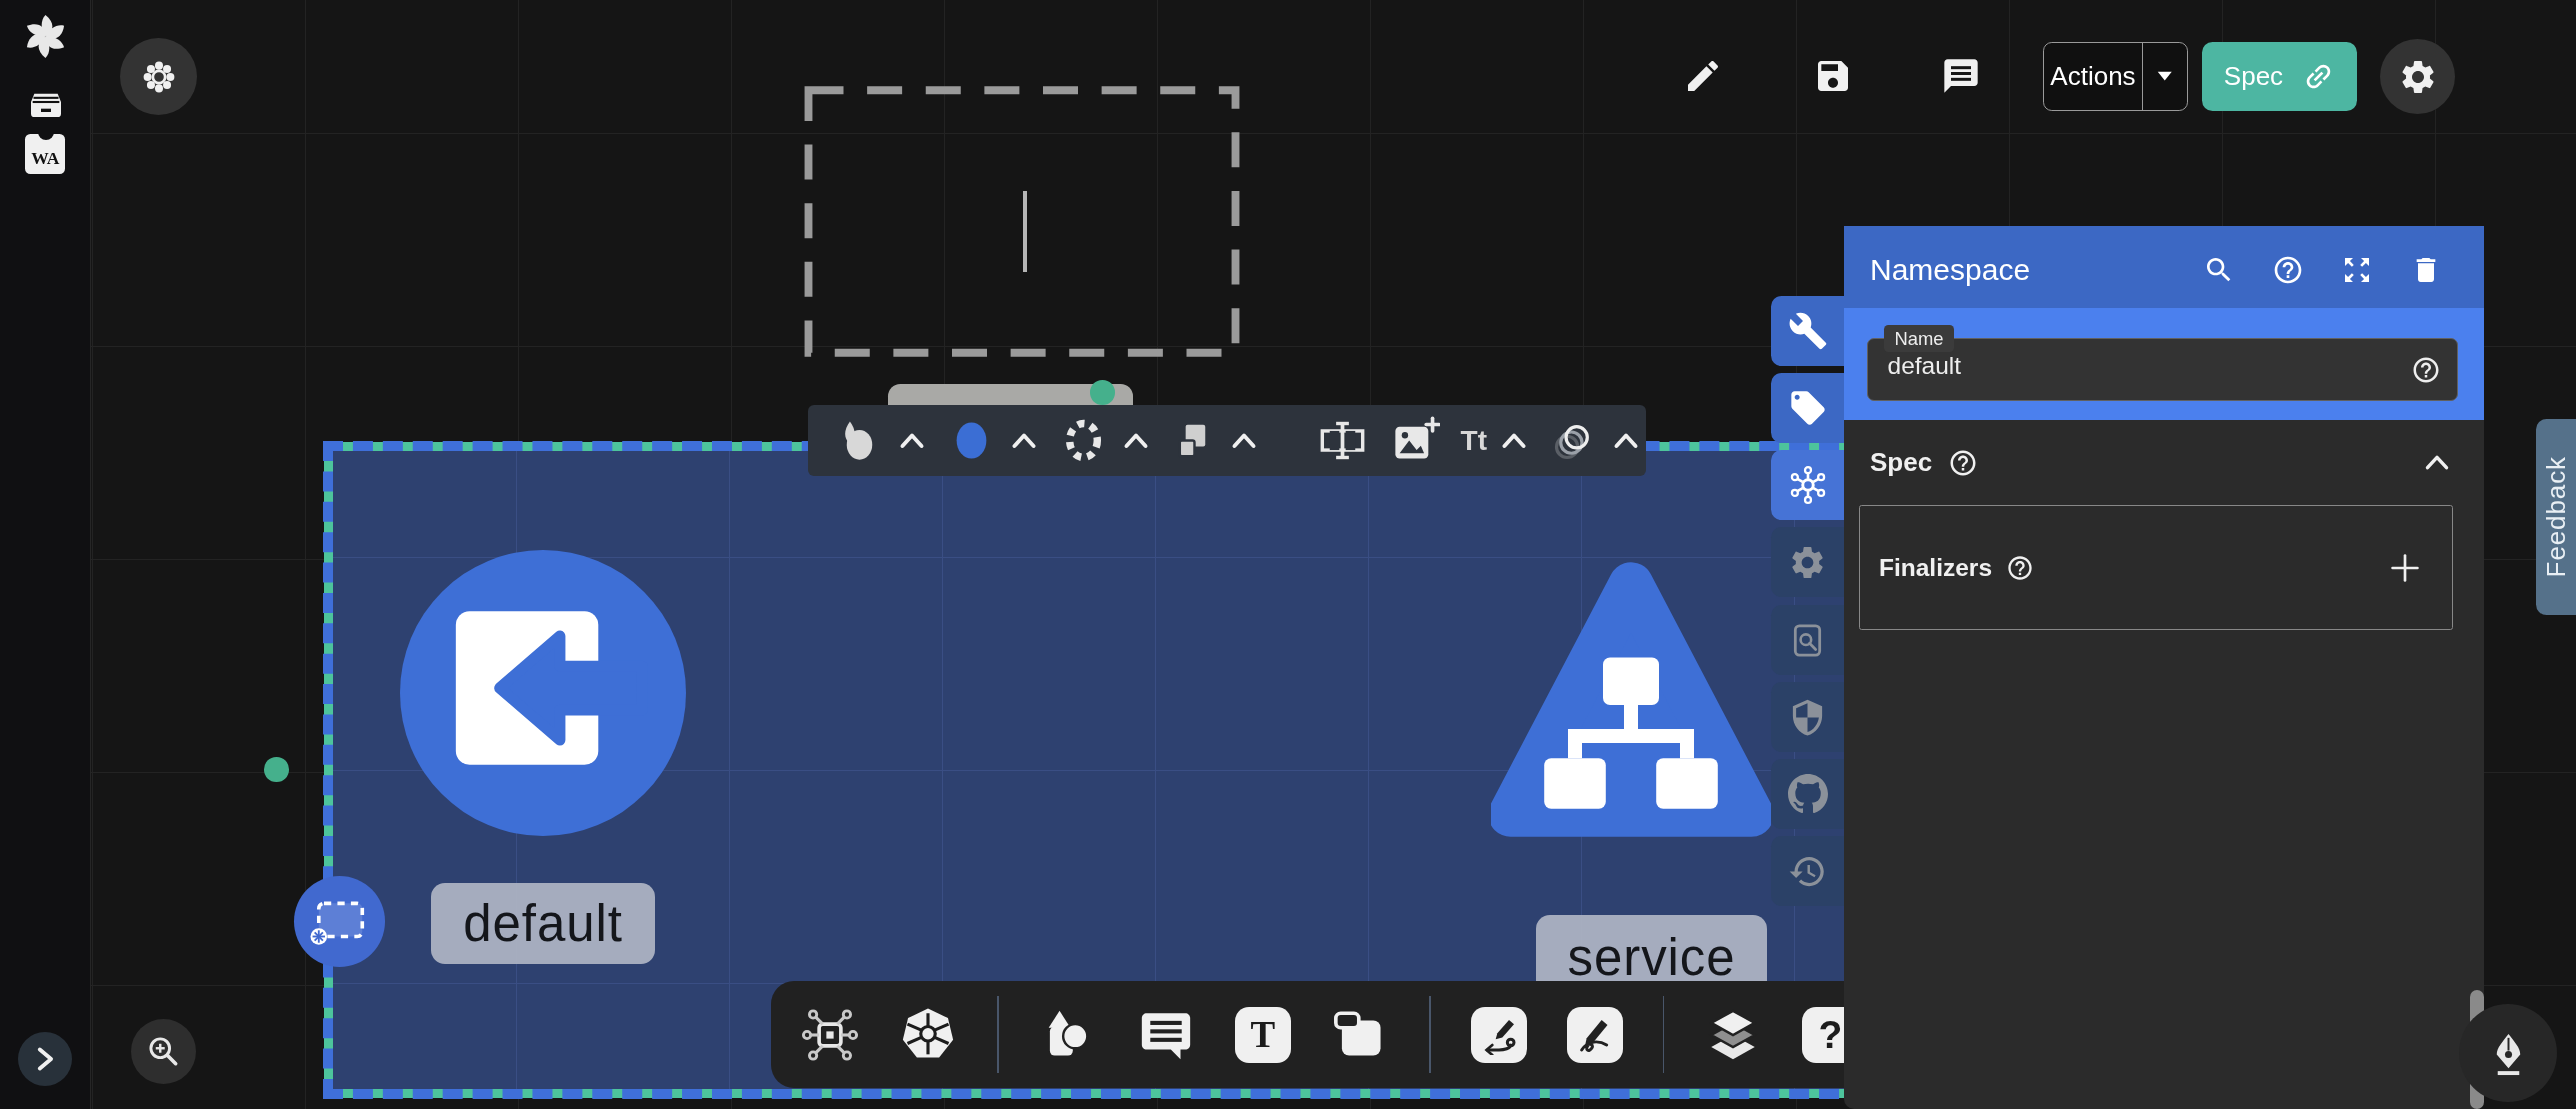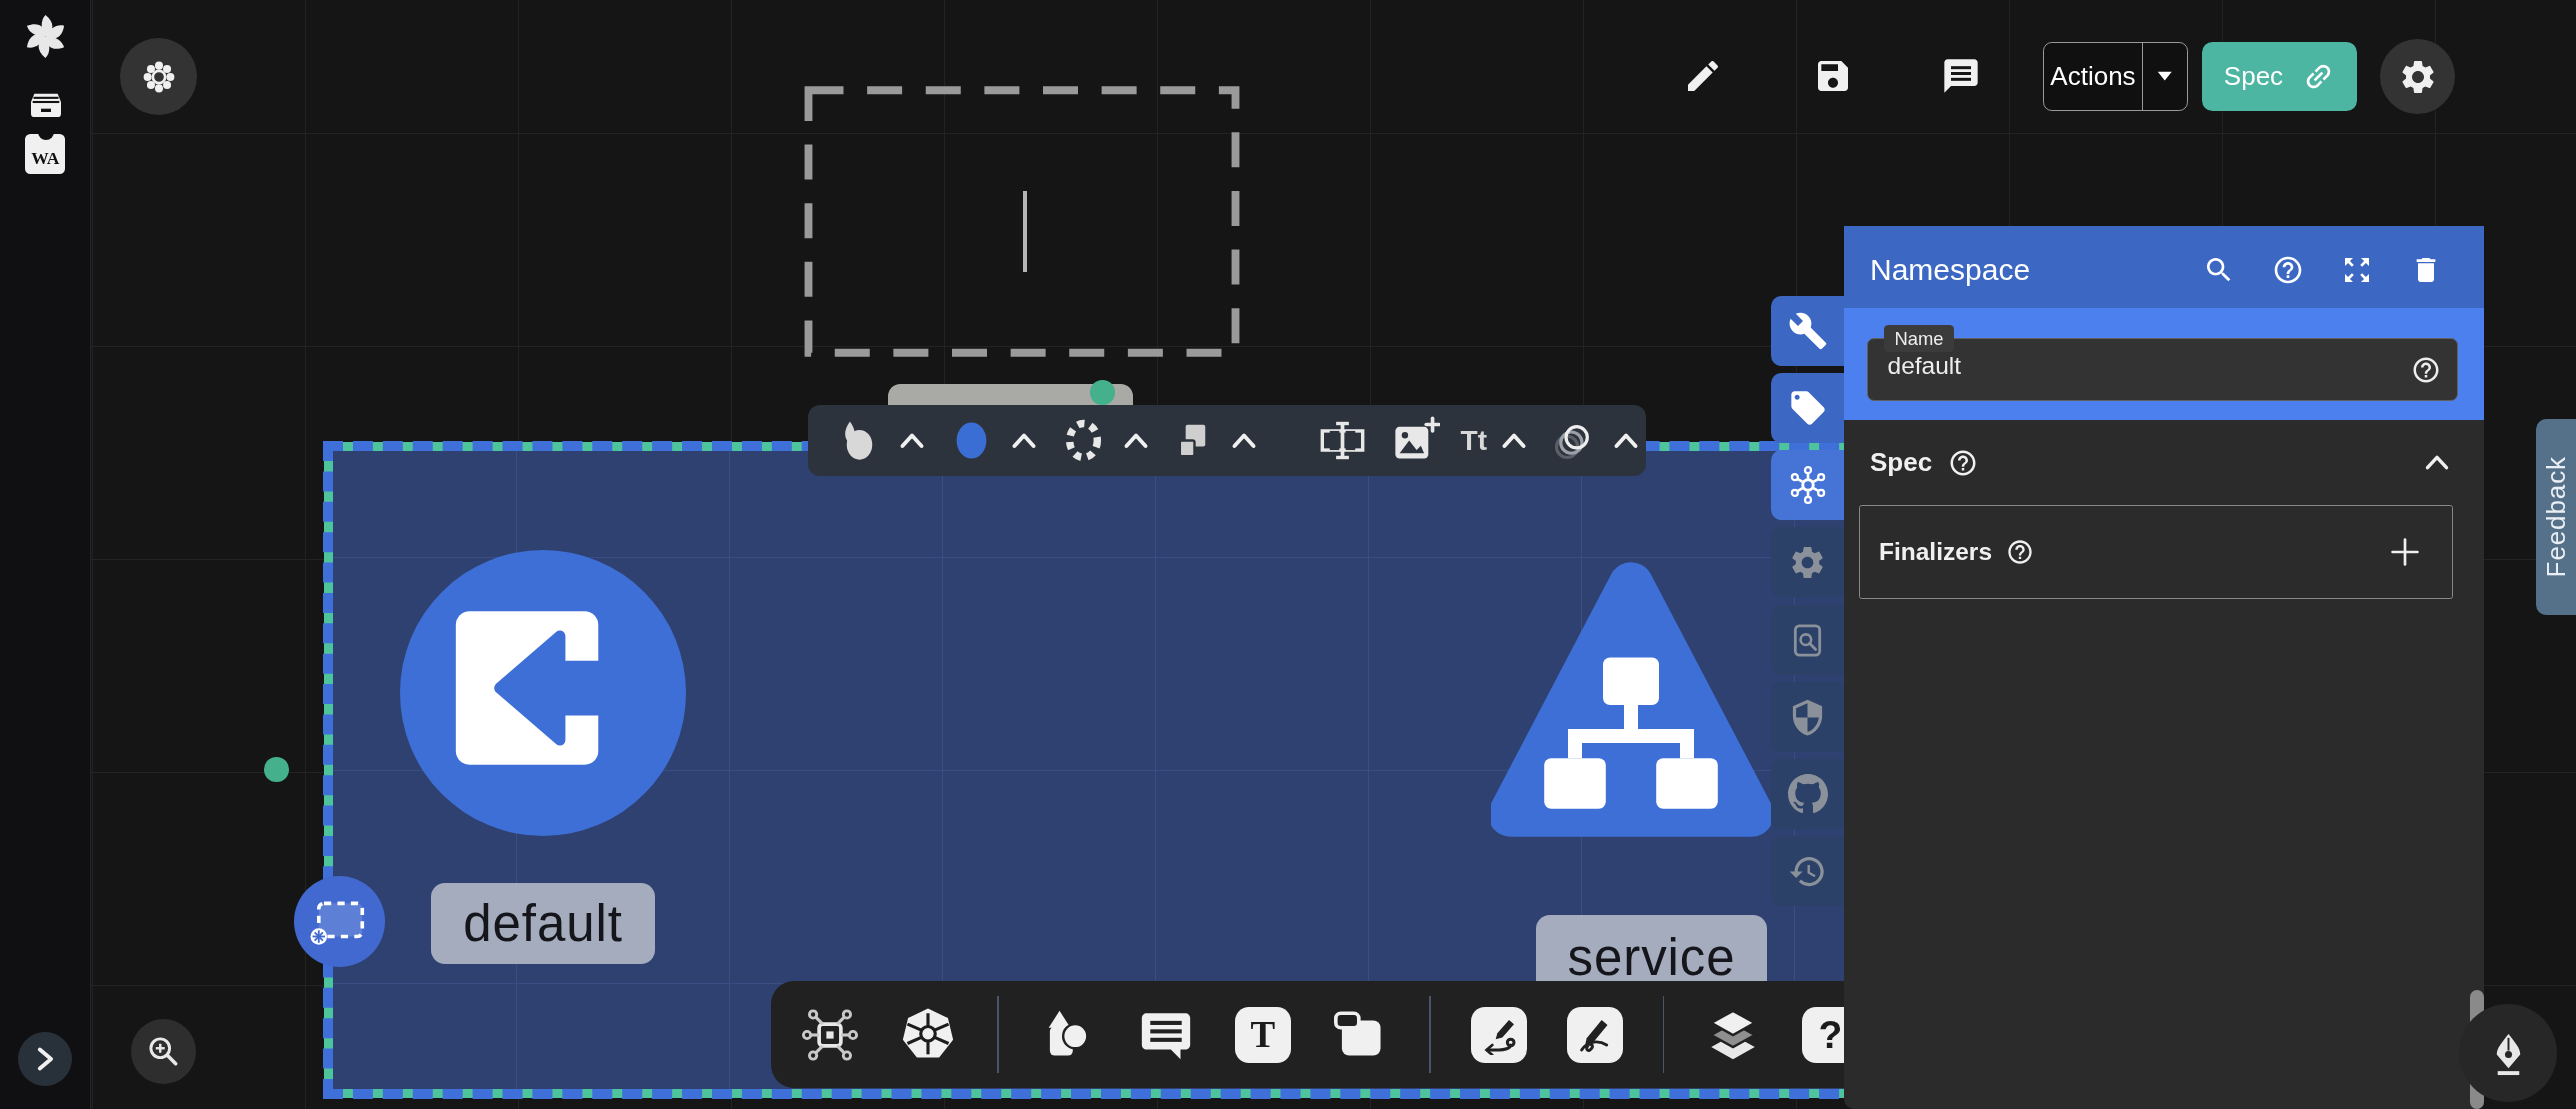--- a/index.html
+++ b/index.html
@@ -15,21 +15,21 @@
     background-size:213px 213px,213px 213px;background-position:183px 106px;
     border:9.6px solid #4dc49c;z-index:2;}
   #boundary-dash{position:absolute;inset:-9.6px;border:10.5px dashed #3f6fd9;}
   .node-label{background:rgba(174,181,196,.93);border-radius:14px;color:#14161b;
     font-size:51px;font-weight:400;letter-spacing:0.9px;z-index:4;display:flex;align-items:center;justify-content:center;}
   
   #sidebar{left:0;top:0;width:90px;height:1109px;background:#101012;border-right:0.9px solid #262626;z-index:50;}
   .circle-btn{border-radius:50%;display:flex;align-items:center;justify-content:center;cursor:pointer;}
   .dark-btn{background:#333333;}
   
-  #fmtbar{left:808px;top:405px;width:838px;height:71px;background:#2d333c;border-radius:12px;z-index:10;
+  #fmtbar{left:808px;top:405px;width:838px;height:71px;background:#2d333c;border-radius:6px;z-index:10;
     display:flex;align-items:center;padding:0 26px;box-sizing:border-box;gap:21px;}
   .chev-up{width:26px;height:17.5px;}
   .vsep{width:1.8px;height:68px;background:#4a5058;margin:0 8.8px;}
   
   #bottombar{left:771px;top:981px;width:1139px;height:107px;background:#212121;border-radius:23px;z-index:20;
     display:flex;align-items:center;padding:0 30px;box-sizing:border-box;gap:40px;}
   .bsep{width:1.8px;height:77px;background:#49566a;}
   .glyph-tile{width:56px;height:56px;border-radius:14px;background:#f0f0f0;color:#1c1c1c;
     display:flex;align-items:center;justify-content:center;font-weight:bold;}
   
@@ -41,21 +41,21 @@
   #name-hl{position:absolute;left:0;top:82px;width:100%;height:112px;background:#4b80ee;}
   #name-field{position:absolute;left:23px;top:30px;width:591px;height:63px;background:#333333;
     border:1.8px solid #606060;border-radius:7px;box-sizing:border-box;}
   #name-chip{position:absolute;left:16px;top:-14px;background:#3b3b3b;border-radius:4.4px;
     padding:2.6px 10.5px;font-size:18.4px;color:#eeeeee;}
   #name-input{position:absolute;left:17.5px;top:12.3px;width:473px;background:transparent;border:none;outline:none;
     color:#eeeeee;font-size:24.5px;font-family:inherit;}
   .row-help{width:30px;height:30px;}
   #spec-row{position:absolute;left:26px;top:217px;width:588px;height:39px;display:flex;align-items:center;gap:16px;}
   #spec-label{font-size:26px;font-weight:bold;}
-  #finalizers-box{position:absolute;left:15px;top:279px;width:594px;height:94px;border:1.8px solid #888888;
+  #finalizers-box{position:absolute;left:15px;top:279px;width:594px;height:125px;border:1.8px solid #888888;
     border-radius:2.6px;display:flex;align-items:center;padding:0 19px;box-sizing:border-box;gap:14px;}
   #finalizers-label{font-size:24.5px;font-weight:bold;}
   
   .rail-tab{position:absolute;left:-73px;width:73px;height:70px;border-radius:10.5px 0 0 10.5px;
     display:flex;align-items:center;justify-content:center;cursor:pointer;}
   .rail-on{background:#3c68c4;}
   .rail-on2{background:#4673d6;}
   .rail-off{background:#2b4167;}
   
   #feedback{left:2536px;top:419px;width:40px;height:196px;background:#55718a;border-radius:10.5px 0 0 10.5px;

